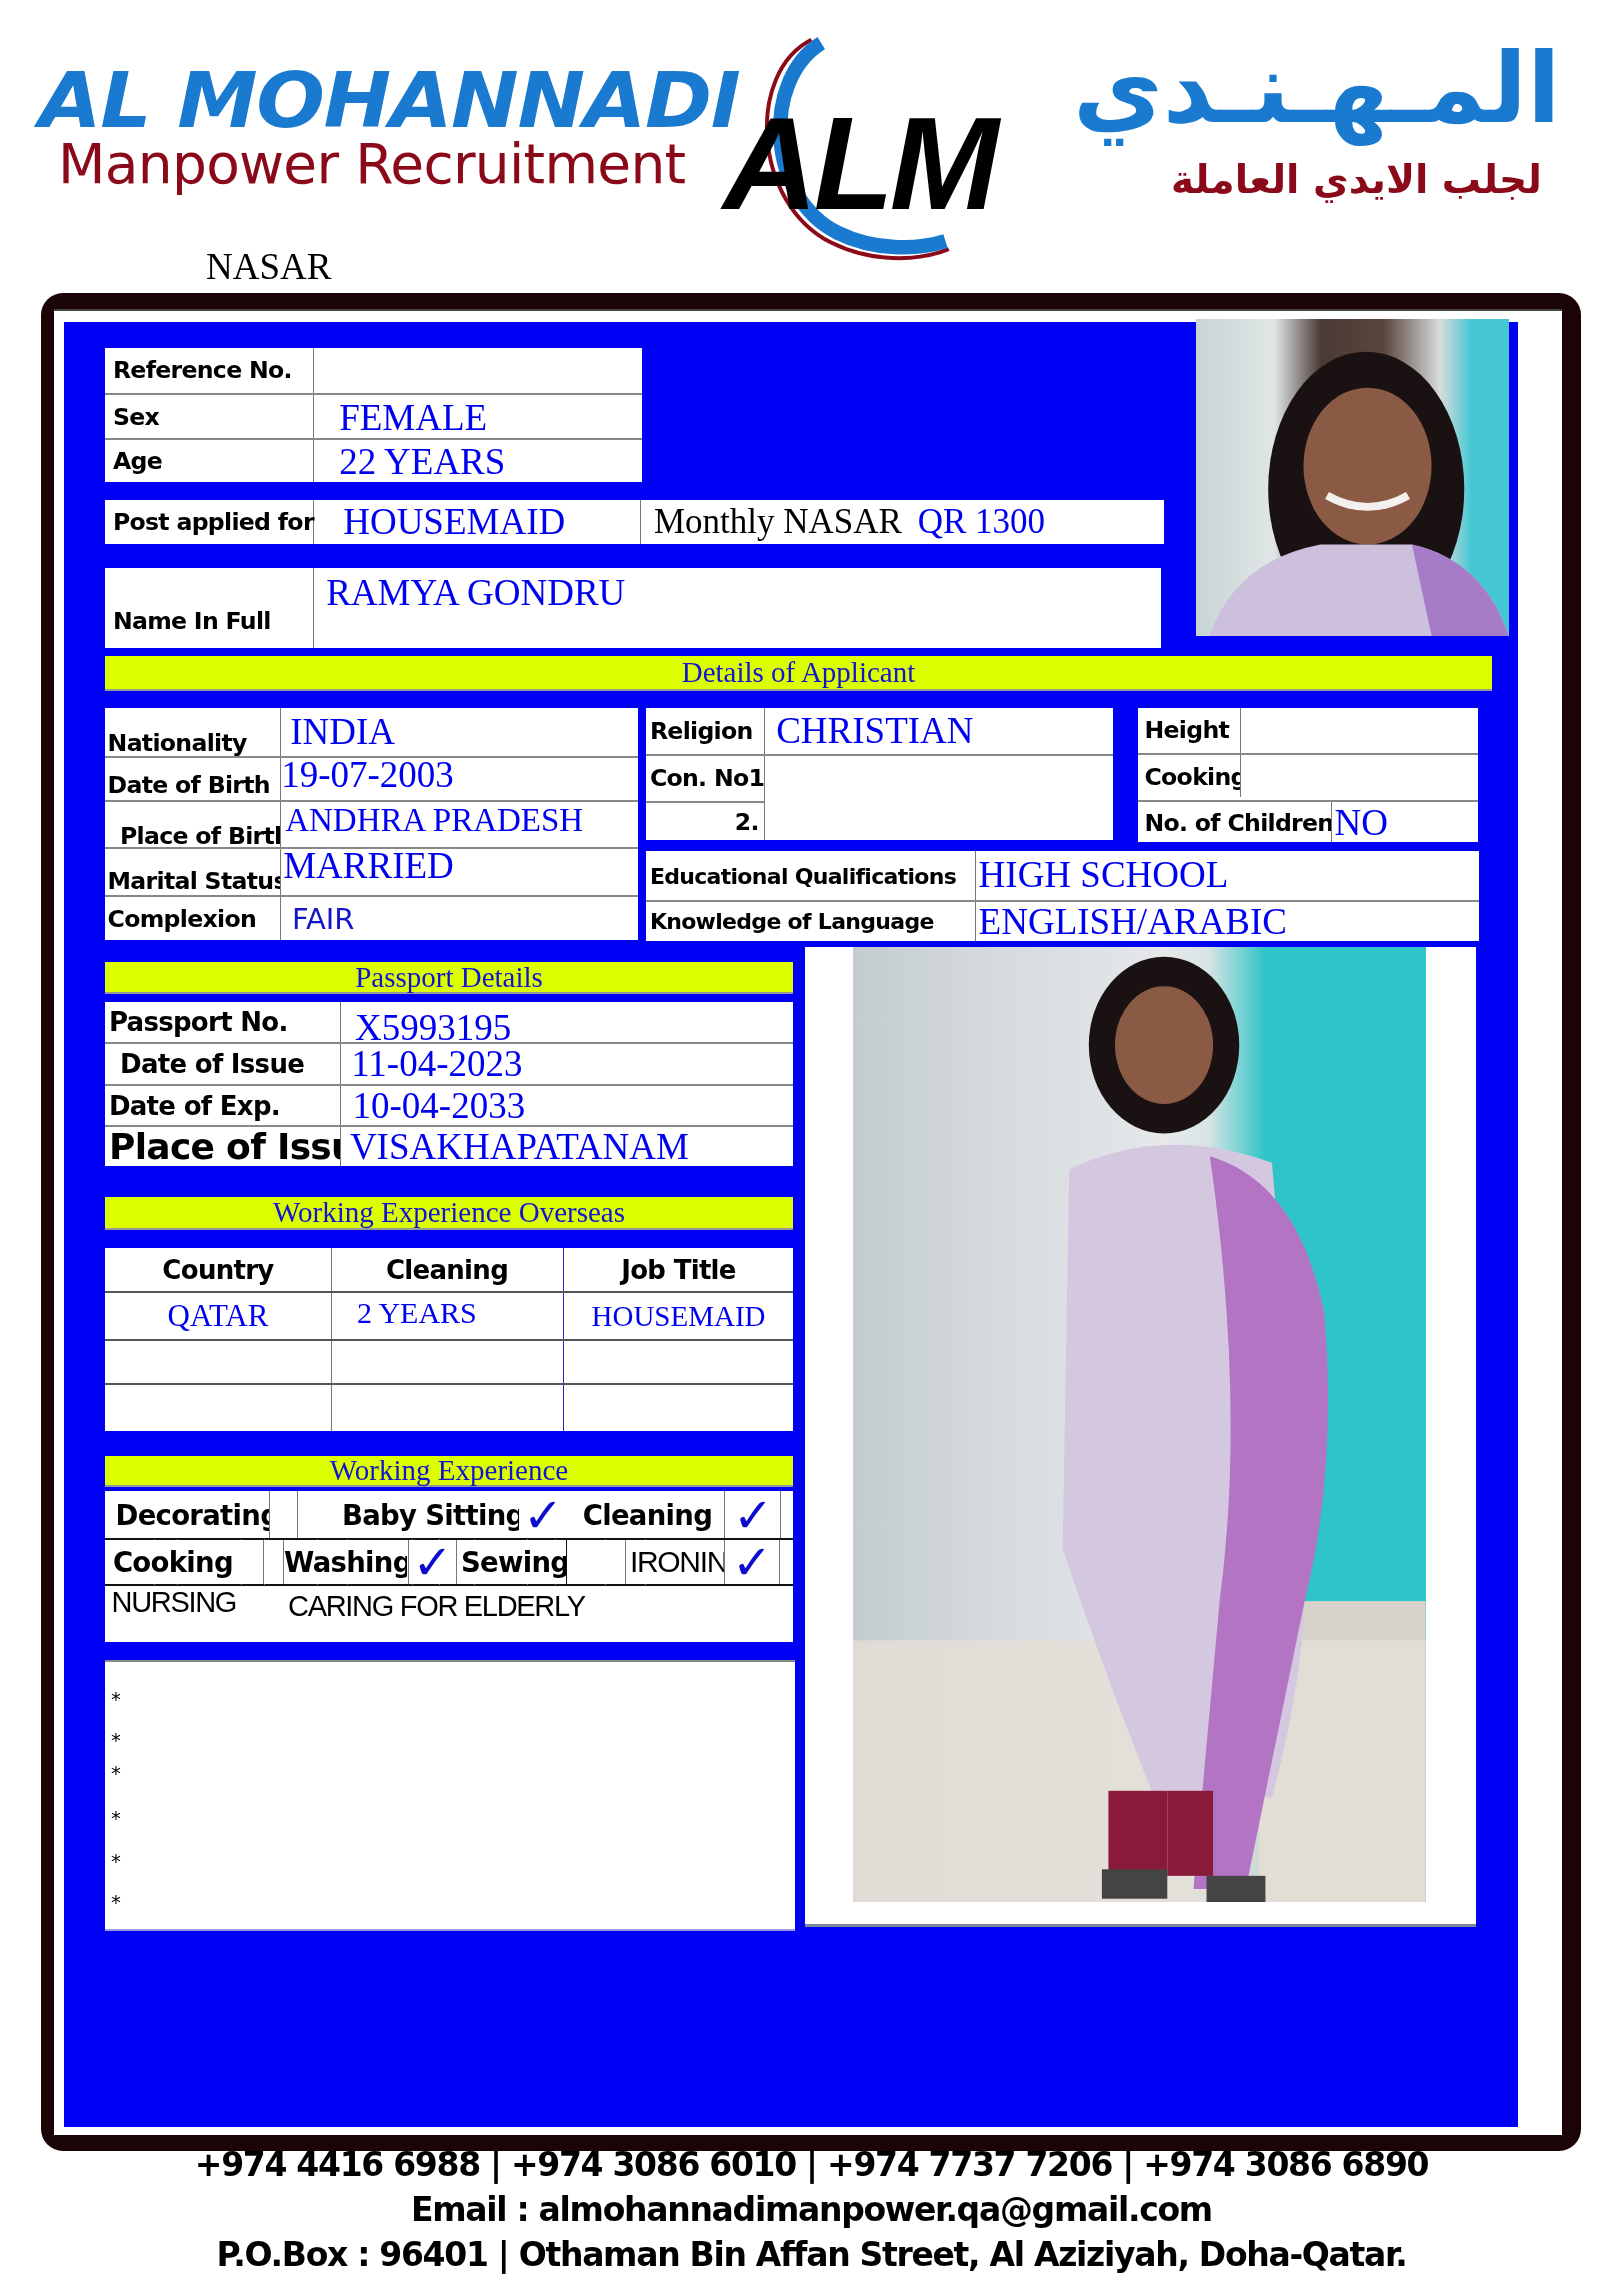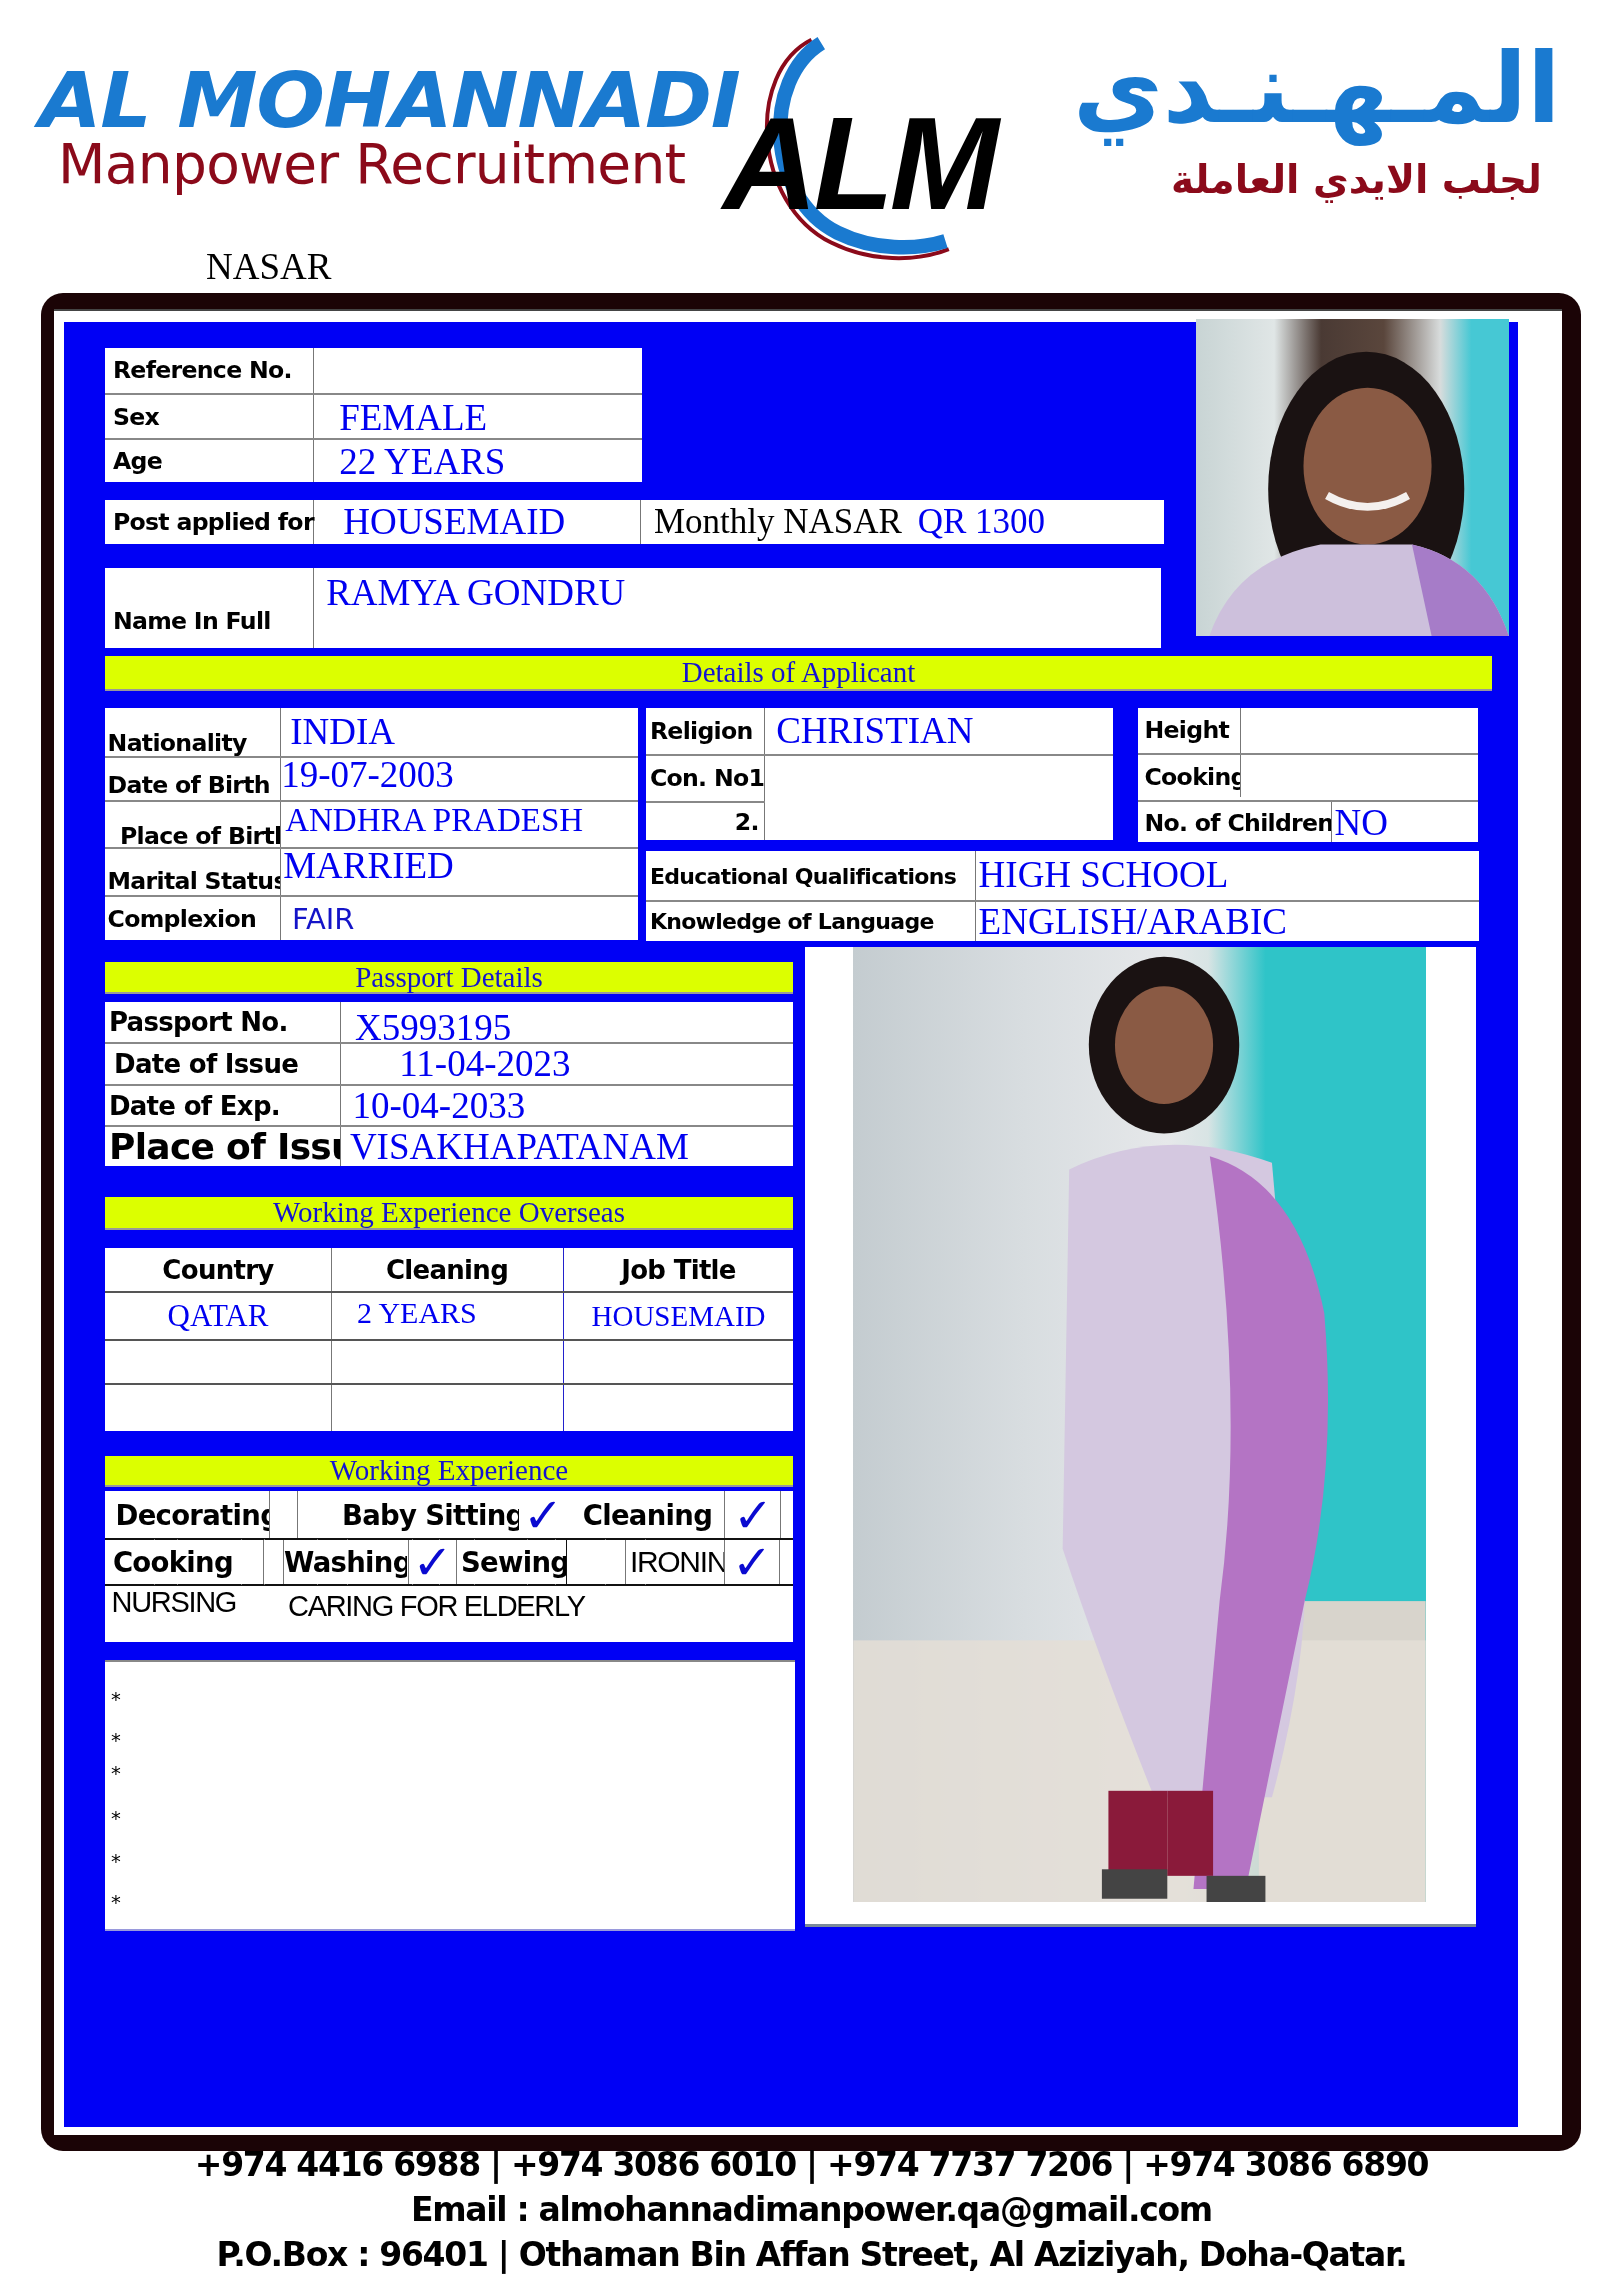--- a/index.html
+++ b/index.html
@@ -135,22 +135,22 @@
 <div class="cell val" style="left:976px;top:902px;width:497px;height:38px;padding-left:2.6px;">ENGLISH/ARABIC</div>
 
 <div class="section" style="left:105px;top:962px;width:688px;height:30px;">Passport Details</div>
 <div class="abs box" style="left:105px;top:1002px;width:688px;height:164px;"></div>
 <div class="vline" style="left:340px;top:1002px;height:164px;"></div>
 <div class="hline" style="left:105px;top:1042px;width:688px;"></div>
 <div class="hline" style="left:105px;top:1084px;width:688px;"></div>
 <div class="hline" style="left:105px;top:1125px;width:688px;"></div>
 <div class="cell lbl" style="left:105px;top:1002px;width:235px;height:40px;padding-left:3.9px;font-size:26px;">Passport No.</div>
 <div class="cell val" style="left:342px;top:1008px;width:445px;height:39px;padding-left:13px;">X5993195</div>
-<div class="cell lbl" style="left:105px;top:1044px;width:235px;height:39px;padding-left:9px;font-size:26px;">Date of Issue</div>
-<div class="cell val" style="left:342px;top:1044px;width:445px;height:39px;padding-left:9.2px;margin-left:48px;">11-04-2023</div>
+<div class="cell lbl" style="left:105px;top:1044px;width:235px;height:39px;padding-left:15px;font-size:26px;">Date of Issue</div>
+<div class="cell val" style="left:342px;top:1044px;width:445px;height:39px;padding-left:9.2px;">11-04-2023</div>
 <div class="cell lbl" style="left:105px;top:1086px;width:235px;height:39px;padding-left:3.9px;font-size:26px;">Date of Exp.</div>
 <div class="cell val" style="left:342px;top:1086px;width:445px;height:39px;padding-left:10.5px;">10-04-2033</div>
 <div class="cell lbl" style="left:105px;top:1127px;width:235px;height:39px;padding-left:4px;font-size:36px;">Place of Issue</div>
 <div class="cell val" style="left:342px;top:1127px;width:445px;height:39px;padding-left:7.9px;">VISAKHAPATANAM</div>
 
 <div class="section" style="left:105px;top:1197px;width:688px;height:31px;">Working Experience Overseas</div>
 <div class="abs box" style="left:105px;top:1248px;width:688px;height:183px;"></div>
 <div class="vline" style="left:331px;top:1248px;height:183px;"></div>
 <div class="vline" style="left:563px;top:1248px;height:183px;background:#2222cc;"></div>
 <div class="hline" style="left:105px;top:1291px;width:688px;background:#555;"></div>

